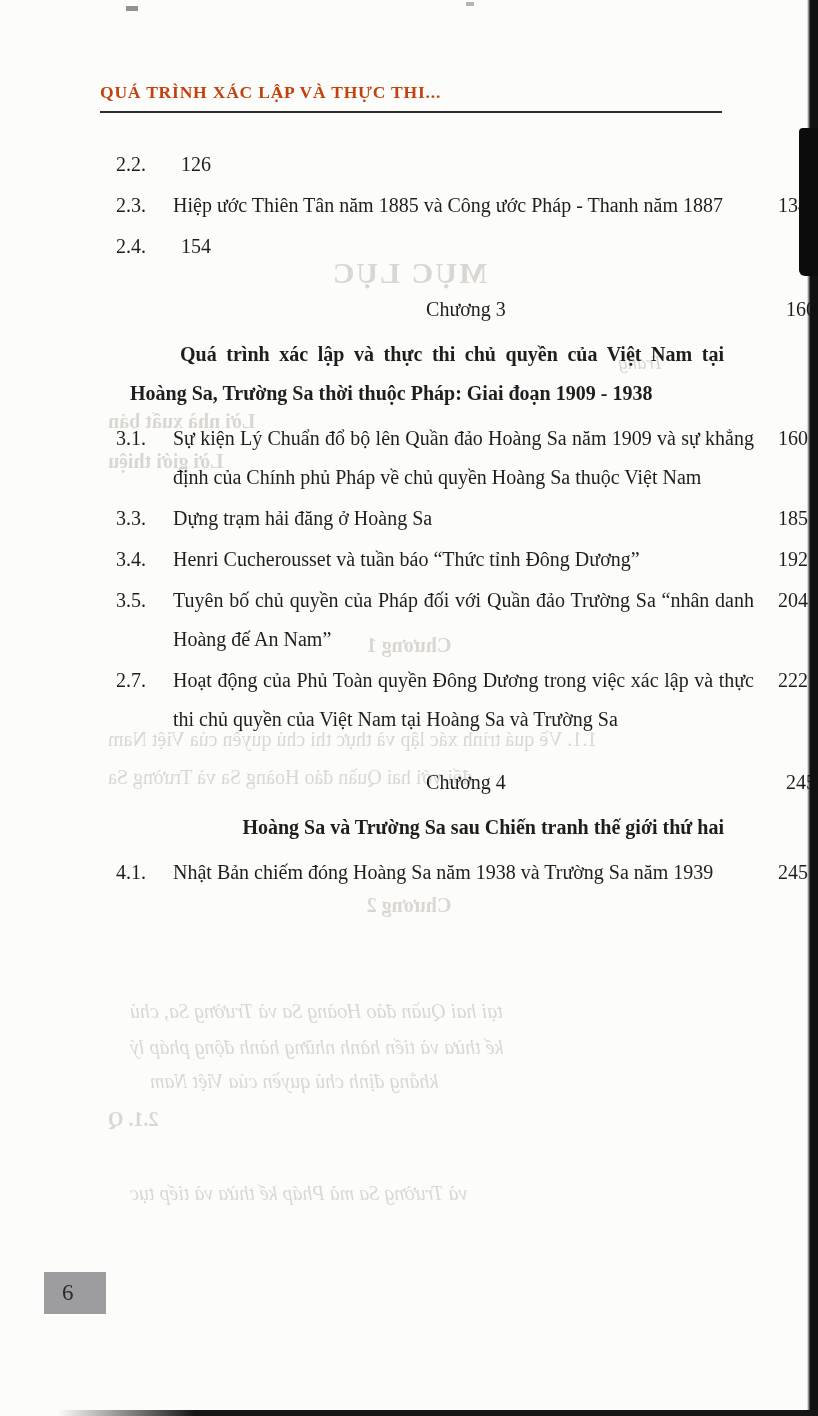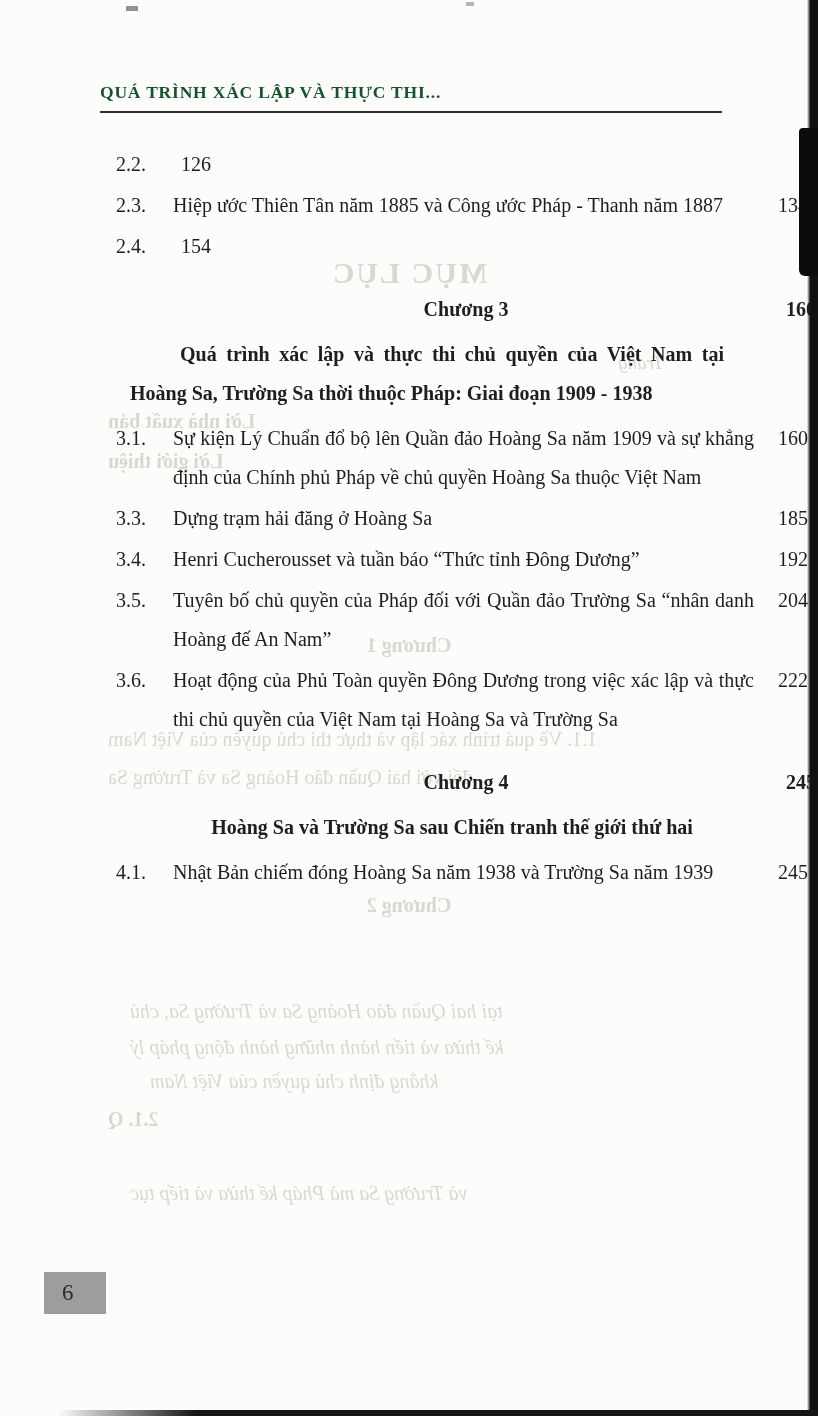--- a/index.html
+++ b/index.html
@@ -46,48 +46,48 @@
   .ghost-center { left:0; width:818px; text-align:center; }
   .ghost-big { font-size:30px; font-weight:bold; letter-spacing:2px; }
   .ghost-bold { font-weight:bold; }
   .ghost-italic { font-style:italic; }
 
   
   .running-header {
     position:absolute; top:82px; left:100px; width:622px; z-index:2;
   }
   .running-header .hdr-text {
-    font-size:17.5px; font-weight:bold; letter-spacing:.8px; color:#14532d;
+    font-size:17.5px; font-weight:bold; letter-spacing:.8px; color:#c2410c;
   }
   .running-header .hdr-rule {
     margin-top:8px; border-top:2.5px solid #2e2e2e; height:0;
   }
 
   
   .content {
     position:absolute; top:145px; left:116px; width:700px; z-index:2;
     font-size:20px; line-height:39px;
   }
   .entry { display:flex; align-items:flex-start; margin-bottom:2px; }
   .entry .num { flex:none; width:57px; }
   .entry .txt { flex:1; text-align:justify; padding-right:16px; }
   .entry .pg  { flex:none; width:46px; text-align:center; }
 
   .chap-row {
-    position:relative; font-weight:bold;
+    position:relative; font-weight:normal;
     margin-top:24px; margin-bottom:6px;
     text-align:center;
   }
   .chap-row .chap-pg { position:absolute; right:0; top:0; width:46px; text-align:right; }
   .chap-title {
     font-weight:bold; text-align:justify;
     margin:0 92px 6px 14px;
     text-indent:50px;
   }
-  .chap-title.single { text-align:center; }
+  .chap-title.single { text-align:right; }
 
   
   .folio-box {
     position:absolute; left:44px; top:1272px; width:62px; height:42px;
     background:#9d9d9f; z-index:3;
     display:flex; align-items:center;
     padding-left:18px; box-sizing:border-box;
     font-size:23px; color:#2b2b2b;
   }
 </style>
@@ -160,21 +160,21 @@
       <span class="pg">192</span>
     </div>
 
     <div class="entry">
       <span class="num">3.5.</span>
       <span class="txt">Tuyên bố chủ quyền của Pháp đối với Quần đảo Trường Sa “nhân danh Hoàng đế An Nam”</span>
       <span class="pg">204</span>
     </div>
 
     <div class="entry">
-      <span class="num">3.6.</span>
+      <span class="num">2.7.</span>
       <span class="txt">Hoạt động của Phủ Toàn quyền Đông Dương trong việc xác lập và thực thi chủ quyền của Việt Nam tại Hoàng Sa và Trường Sa</span>
       <span class="pg">222</span>
     </div>
 
     <div class="chap-row">
       <span>Chương 4</span>
       <span class="chap-pg">245</span>
     </div>
     <div class="chap-title single">Hoàng Sa và Trường Sa sau Chiến tranh thế giới thứ hai</div>
 

